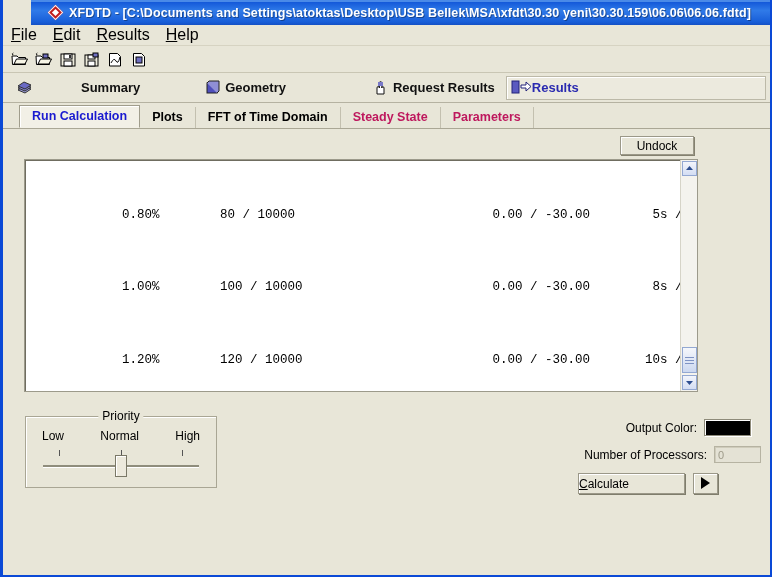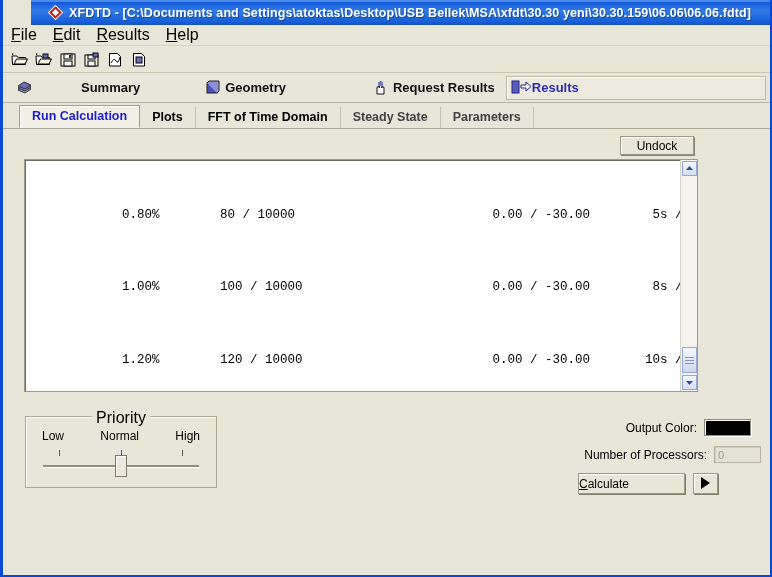--- a/index.html
+++ b/index.html
@@ -176,21 +176,21 @@
     box-sizing: border-box;
     border-right: 1px solid #c3c0af;
   }
   .subtab.active {
     color: #1a1ad0;
     background: #f2f0e6;
     border: 1px solid #a09d8c;
     border-bottom: 1px solid #f2f0e6;
     box-shadow: inset 1px 1px 0 #ffffff;
   }
-  .subtab.disabled { color: #404040; }
+  .subtab.disabled { color: #be185d; }
 
   
   .content {
     position: relative;
     background: #e8e6d8;
     height: 429px;
     box-sizing: border-box;
   }
 
   .undock-btn {
@@ -294,21 +294,21 @@
     box-shadow: inset 1px 1px 0 #ffffff;
     box-sizing: border-box;
   }
   .group-legend {
     position: absolute;
     top: -8px;
     left: 50%;
     transform: translateX(-50%);
     background: #e8e6d8;
     padding: 0 4px;
-    font-size: 16px;
+    font-size: 12px;
     color: #000;
     white-space: nowrap;
   }
   .prio-labels {
     position: absolute;
     top: 12px;
     left: 0; right: 0;
     display: flex;
     justify-content: space-between;
     padding: 0 16px;

